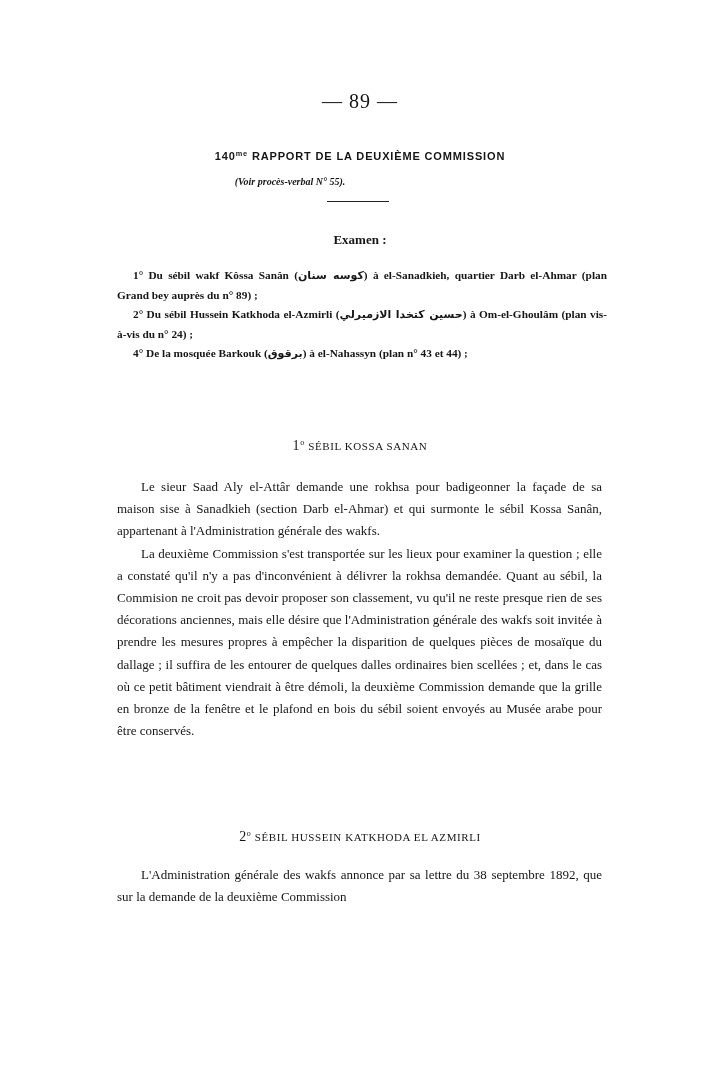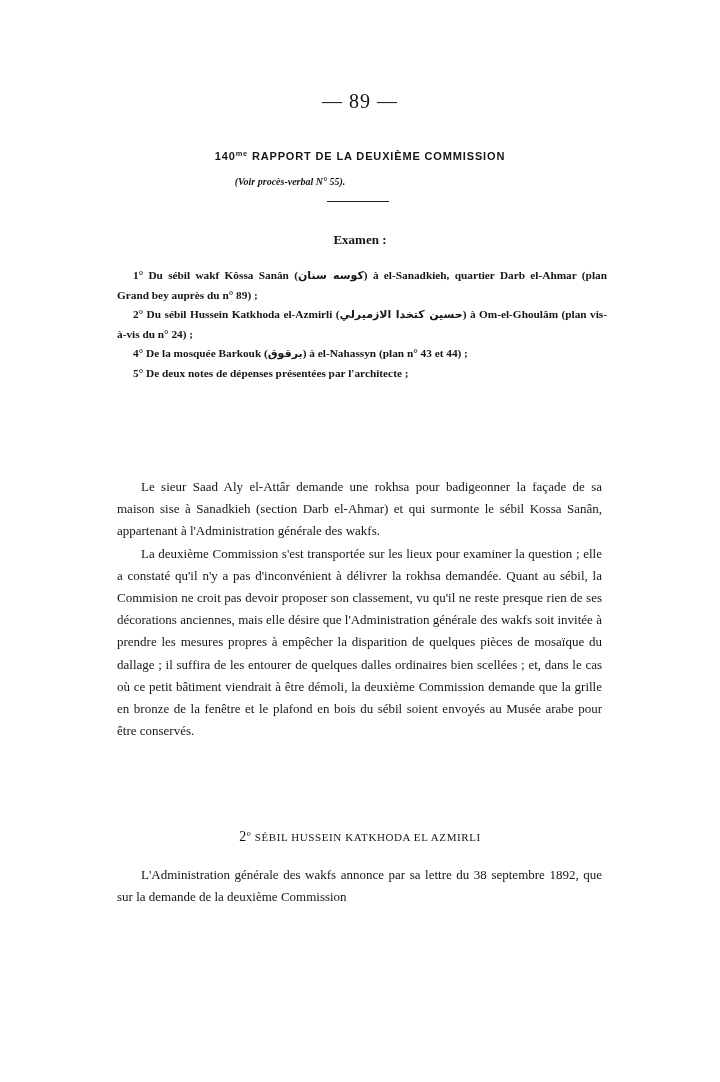--- a/index.html
+++ b/index.html
@@ -32,23 +32,23 @@
   <div class="report-sub">(Voir procès-verbal N° 55).</div>
 
   <div class="rule"></div>
 
   <div class="examen">Examen :</div>
 
   <div class="items">
     <p><span>1° Du sébil wakf Kôssa Sanân (</span><span class="arabic">كوسه سنان</span><span>) à el-Sanadkieh, quartier Darb el-Ahmar (plan Grand bey auprès du n° 89) ;</span></p>
     <p><span>2° Du sébil Hussein Katkhoda el-Azmirli (</span><span class="arabic">حسين كتخدا الازميرلي</span><span>) à Om-el-Ghoulâm (plan vis-à-vis du n° 24) ;</span></p>
     <p><span>4° De la mosquée Barkouk (</span><span class="arabic">برقوق</span><span>) à el-Nahassyn (plan n° 43 et 44) ;</span></p>
-    <p><span>5° De deux notes de dépenses présentées par l'architecte ;</span></p>
   </div>
 
+  <div class="section-head" style="top:438px;"><span class="num">1</span><sup>o</sup> <span>SÉBIL KOSSA SANAN</span></div>
 
   <div class="body-text" style="top:476px;">
     <p>Le sieur Saad Aly el-Attâr demande une rokhsa pour badigeonner la façade de sa maison sise à Sanadkieh (section Darb el-Ahmar) et qui surmonte le sébil Kossa Sanân, appartenant à l'Administration générale des wakfs.</p>
     <p>La deuxième Commission s'est transportée sur les lieux pour examiner la question ; elle a constaté qu'il n'y a pas d'inconvénient à délivrer la rokhsa demandée. Quant au sébil, la Commision ne croit pas devoir proposer son classement, vu qu'il ne reste presque rien de ses décorations anciennes, mais elle désire que l'Administration générale des wakfs soit invitée à prendre les mesures propres à empêcher la disparition de quelques pièces de mosaïque du dallage ; il suffira de les entourer de quelques dalles ordinaires bien scellées ; et, dans le cas où ce petit bâtiment viendrait à être démoli, la deuxième Commission demande que la grille en bronze de la fenêtre et le plafond en bois du sébil soient envoyés au Musée arabe pour être conservés.</p>
   </div>
 
   <div class="section-head" style="top:829px;"><span class="num">2</span><sup>o</sup> <span>SÉBIL HUSSEIN KATKHODA EL AZMIRLI</span></div>
 
   <div class="body-text" style="top:864px;">
     <p>L'Administration générale des wakfs annonce par sa lettre du 38 septembre 1892, que sur la demande de la deuxième Commission</p>

